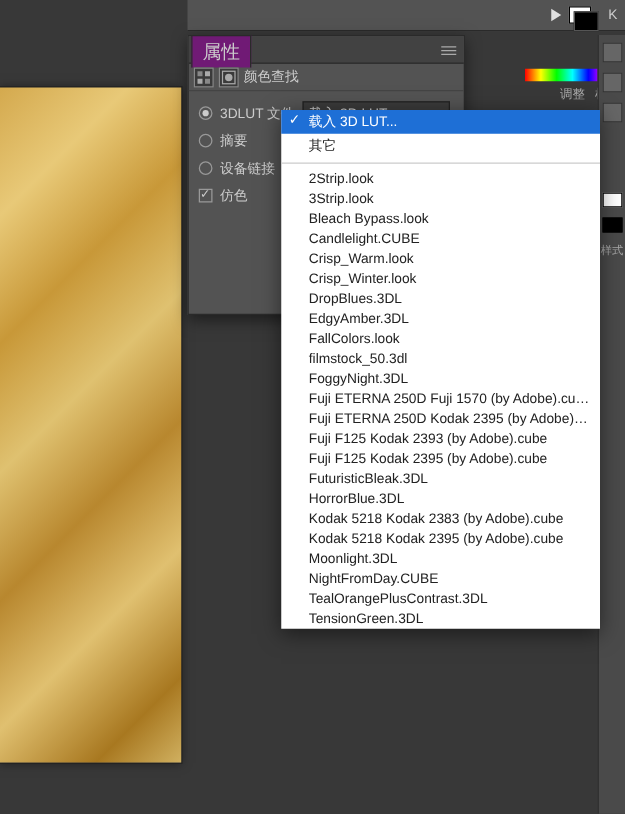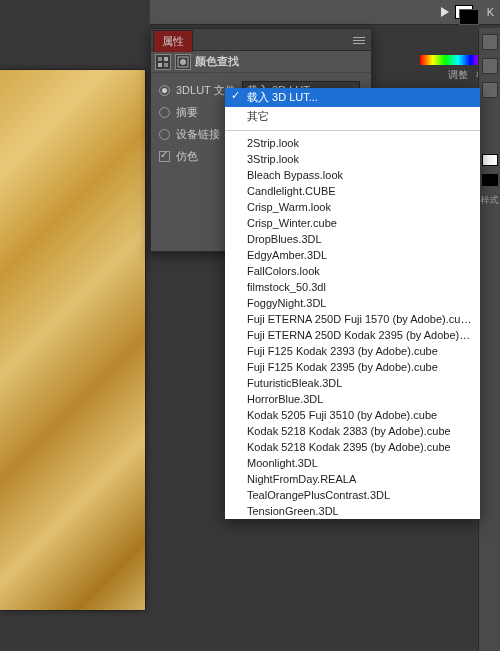--- a/index.html
+++ b/index.html
@@ -19,28 +19,28 @@
   .play-btn { width: 0; height: 0; border-left: 8px solid #e0e0e0; border-top: 5px solid transparent; border-bottom: 5px solid transparent; }
   .tiny-swatch { width: 18px; height: 14px; background: #fff; border: 1px solid #000; position: relative; }
   .tiny-swatch::after { content: ""; position: absolute; left: 3px; top: 3px; width: 18px; height: 14px; background: #000; border: 1px solid #555; }
   .k-label { color: #ccc; font-size: 11px; margin-left: 8px; }
   
   .panel {
     position: absolute; left: 150px; top: 28px; width: 222px; height: 224px;
     background: #535353; border: 1px solid #2a2a2a; box-shadow: 0 4px 12px rgba(0,0,0,0.5);
   }
   .panel-tabs { display: flex; align-items: center; height: 22px; background: #424242; border-bottom: 1px solid #2a2a2a; padding-left: 2px; }
-  .panel-tab { font-size: 11px; color: #ccc; padding: 3px 8px; background: #7f1d1d; border: 1px solid #2a2a2a; border-bottom: none; margin-top: 3px; }
+  .panel-tab { font-size: 15px; color: #ccc; padding: 3px 8px; background: #701a75; border: 1px solid #2a2a2a; border-bottom: none; margin-top: 3px; }
   .panel-close { margin-left: auto; margin-right: 6px; width: 12px; height: 12px; position: relative; }
   .panel-close::before { content: ""; position: absolute; left: 0; right: 0; top: 50%; height: 1px; background: #aaa; transform: rotate(0deg); box-shadow: 0 -3px 0 #aaa, 0 3px 0 #aaa; }
   
   .panel-subheader { display: flex; align-items: center; height: 22px; padding: 0 4px; gap: 4px; border-bottom: 1px solid #444; }
   .icon-box { width: 16px; height: 16px; border: 1px solid #888; background: #3a3a3a; display: flex; align-items: center; justify-content: center; }
   .icon-box svg { width: 12px; height: 12px; }
-  .sub-title { font-size: 11px; color: #ccc; font-weight: bold; }
+  .sub-title { font-size: 11px; color: #ccc; }
   
   .panel-body { padding: 6px 8px; }
   .row { display: flex; align-items: center; height: 22px; gap: 6px; font-size: 11px; color: #ccc; }
   .radio { width: 11px; height: 11px; border-radius: 50%; border: 1px solid #999; display: inline-block; position: relative; flex-shrink: 0; }
   .radio.checked::after { content: ""; position: absolute; left: 2px; top: 2px; width: 5px; height: 5px; border-radius: 50%; background: #ccc; }
   .checkbox { width: 11px; height: 11px; border: 1px solid #999; display: inline-block; position: relative; flex-shrink: 0; }
   .checkbox.checked::after { content: "✓"; position: absolute; left: 0; top: -3px; font-size: 10px; color: #ccc; }
   .row-label { min-width: 60px; }
   
   .dropdown-btn {
@@ -141,37 +141,36 @@
 <div class="dropdown-list">
   <div class="dd-item selected">载入 3D LUT...</div>
   <div class="dd-item">其它</div>
   <div class="dd-sep"></div>
   <div id="dd-items">
       <div class="dd-item">2Strip.look</div>
       <div class="dd-item">3Strip.look</div>
       <div class="dd-item">Bleach Bypass.look</div>
       <div class="dd-item">Candlelight.CUBE</div>
       <div class="dd-item">Crisp_Warm.look</div>
-      <div class="dd-item">Crisp_Winter.cube</div>
+      <div class="dd-item">Crisp_Winter.look</div>
       <div class="dd-item">DropBlues.3DL</div>
       <div class="dd-item">EdgyAmber.3DL</div>
       <div class="dd-item">FallColors.look</div>
       <div class="dd-item">filmstock_50.3dl</div>
       <div class="dd-item">FoggyNight.3DL</div>
       <div class="dd-item">Fuji ETERNA 250D Fuji 1570 (by Adobe).cube</div>
       <div class="dd-item">Fuji ETERNA 250D Kodak 2395 (by Adobe).cube</div>
       <div class="dd-item">Fuji F125 Kodak 2393 (by Adobe).cube</div>
       <div class="dd-item">Fuji F125 Kodak 2395 (by Adobe).cube</div>
       <div class="dd-item">FuturisticBleak.3DL</div>
       <div class="dd-item">HorrorBlue.3DL</div>
-      <div class="dd-item">Kodak 5205 Fuji 3510 (by Adobe).cube</div>
       <div class="dd-item">Kodak 5218 Kodak 2383 (by Adobe).cube</div>
       <div class="dd-item">Kodak 5218 Kodak 2395 (by Adobe).cube</div>
       <div class="dd-item">Moonlight.3DL</div>
-      <div class="dd-item">NightFromDay.REALA</div>
+      <div class="dd-item">NightFromDay.CUBE</div>
       <div class="dd-item">TealOrangePlusContrast.3DL</div>
       <div class="dd-item">TensionGreen.3DL</div>
     </div>
 </div>
 
 <div class="right-rail">
   <div class="rail-icon"></div>
   <div class="rail-icon"></div>
   <div class="rail-icon"></div>
   <div style="height:40px"></div>

